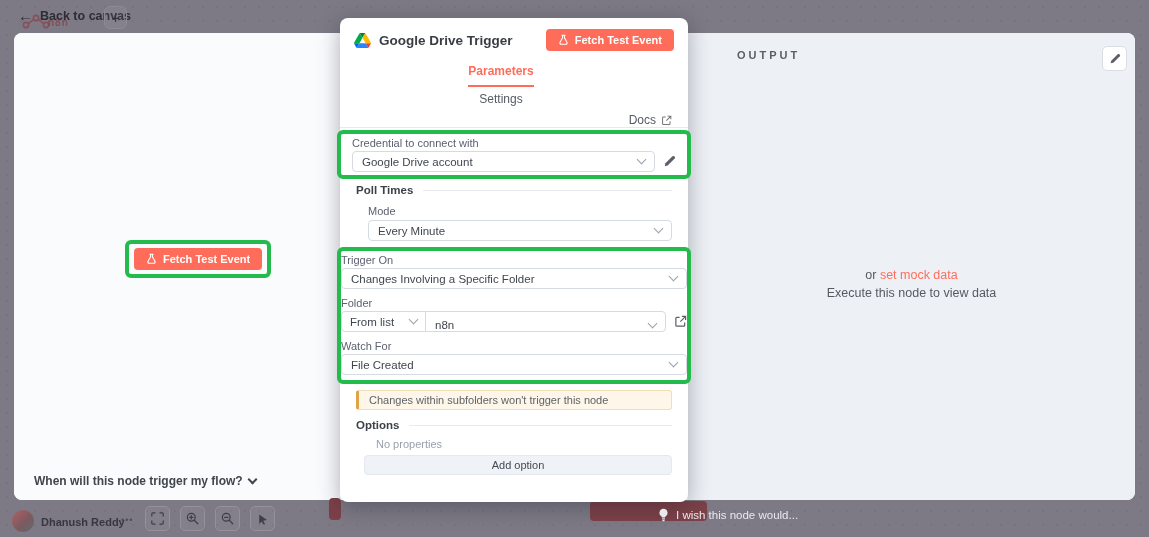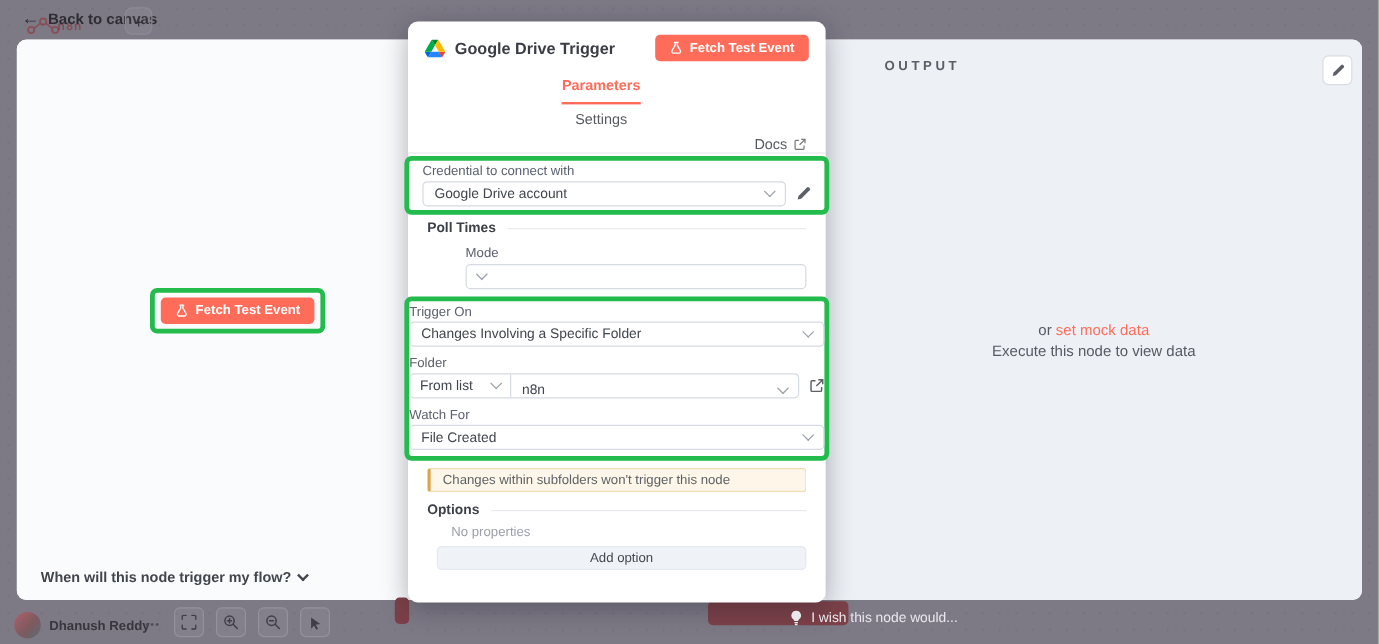--- a/index.html
+++ b/index.html
@@ -74,21 +74,21 @@
   .row .sel{ flex:1; }
   .icon-btn{ flex:none; display:flex; cursor:pointer; }
 
   .green-wrap{ margin:2px -19px 0; padding:3px 11px 3px; }
   .green-wrap2{ margin:6px -19px 0; padding:3px 0 5px; }
   .gap8{ margin-top:8px; }
 
   .section-header{ display:flex; align-items:center; gap:10px; margin-top:4px; height:14px;
     font-size:11.5px; font-weight:bold; color:#3c4048; }
   .section-header .line{ flex:1; height:1px; background:#e8eaf0; }
-  .indent{ margin-left:32px; }
+  .indent{ margin-left:12px; }
   .wide-btn{ display:block; width:calc(100% - 8px); margin:0 0 0 8px; height:20px; background:#eff2f7;
     border:1px solid #e4e8ef; border-radius:4px; font-size:11px; color:#454a52; cursor:pointer;
     font-family:inherit; }
   .wide-btn.poll{ margin-top:18px; }
   .wide-btn.opt{ margin-top:5px; }
 
   .combo{ flex:1; display:flex; align-items:flex-end; height:21px; border:1px solid #d5dae3;
     border-radius:4px; background:#fff; font-size:11.5px; color:#41464e; }
   .combo .seg-mode{ flex:none; width:84px; display:flex; align-items:center; padding:0 8px;
     border-right:1px solid #d5dae3; height:100%; cursor:pointer; }
@@ -218,20 +218,21 @@
         </div>
       </div>
 
       <div class="section-header mt4">
         <span>Poll Times</span>
         <span class="line"></span>
       </div>
       <div class="indent">
         <div class="field-label mt8">Mode</div>
         <div class="sel mt3">
+          <span class="val">Every Minute</span>
           <span class="chev"></span>
         </div>
       </div>
 
       <div class="anno green-wrap2">
         <div class="field-label">Trigger On</div>
         <div class="sel">
           <span class="val">Changes Involving a Specific Folder</span>
           <span class="chev"></span>
         </div>

